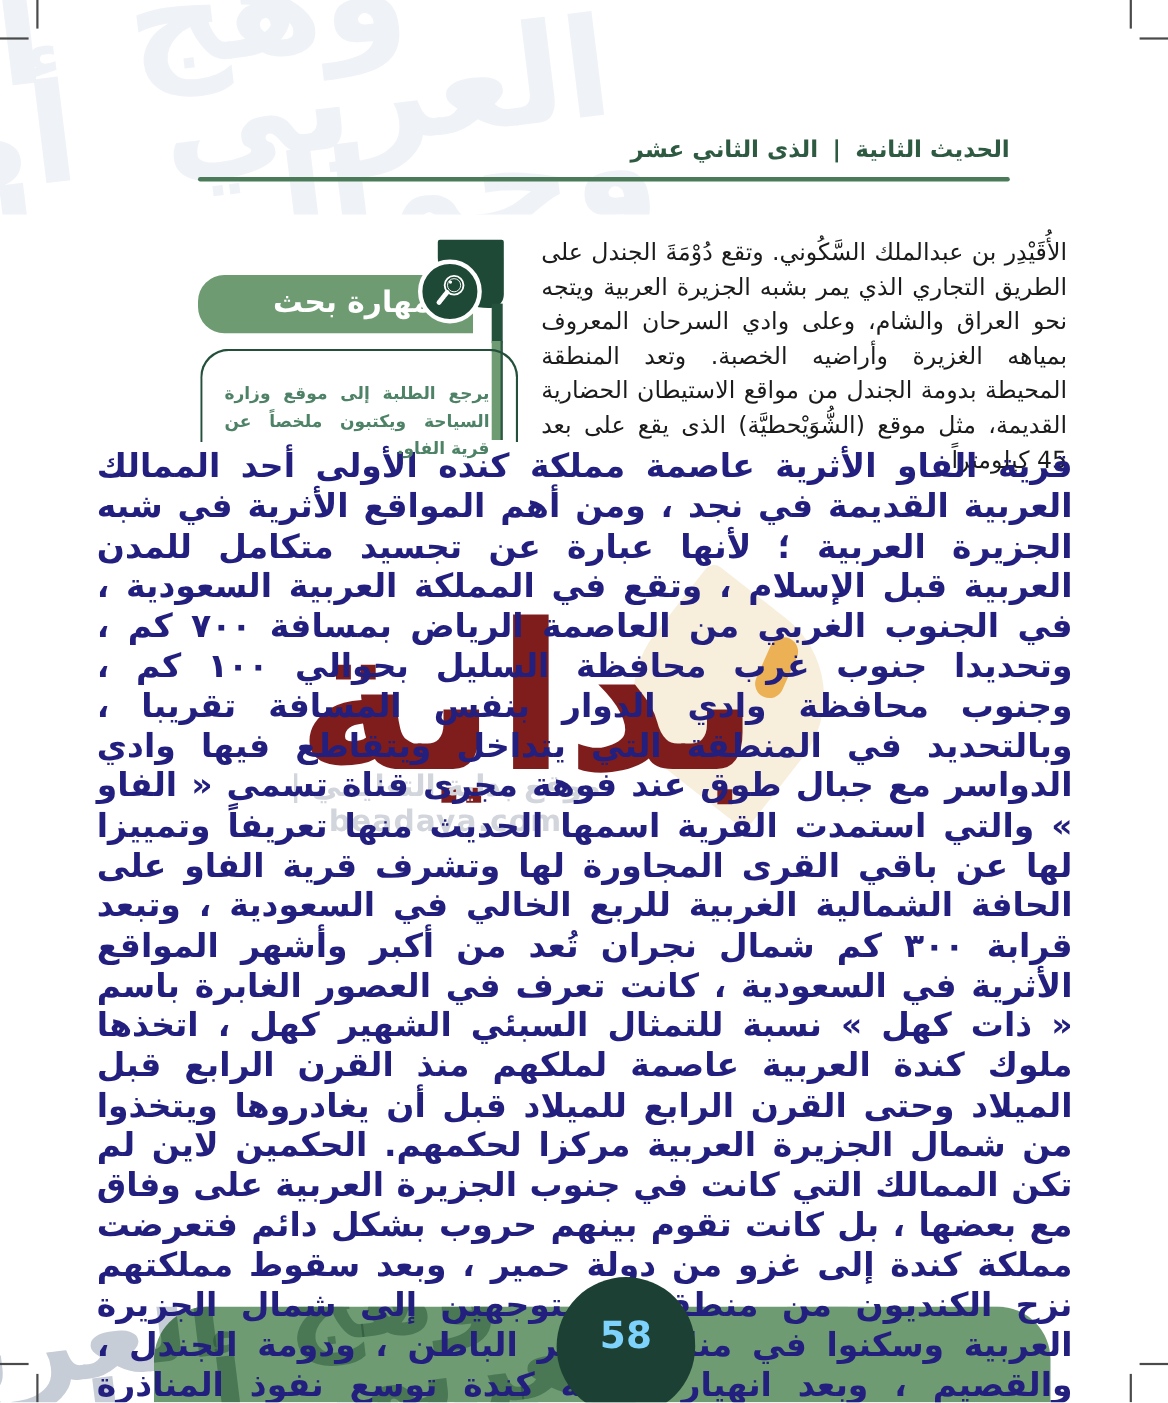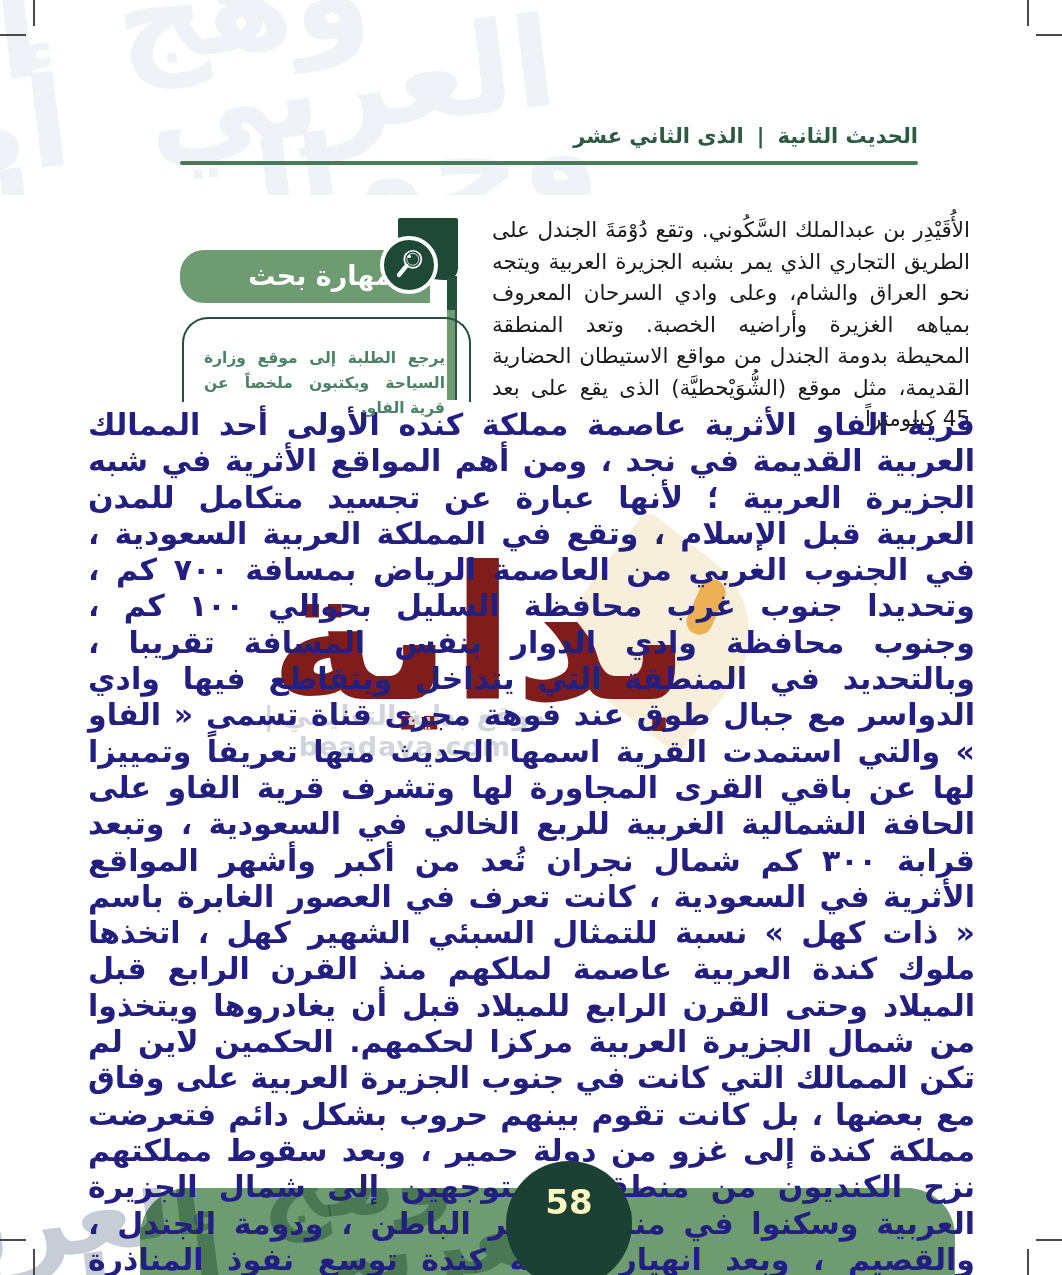--- a/index.html
+++ b/index.html
@@ -48,21 +48,21 @@
   #wm-accent{position:absolute;left:693px;top:578px;width:26px;height:58px;background:#eaa63c;
     border-radius:13px;transform:rotate(24deg);opacity:.85;}
   #wm-caption{position:absolute;left:170px;top:700px;width:470px;direction:rtl;text-align:center;
     color:#d2d6dc;font-size:27px;font-weight:bold;letter-spacing:1px;}
   
   #body-text{position:absolute;left:88px;top:407px;width:887px;z-index:2;direction:rtl;
     text-align:justify;font-weight:bold;font-size:30px;line-height:36.3px;color:#221f7e;}
   
   #page-circle{position:absolute;left:506px;top:1161px;width:126px;height:126px;background:#1c4034;
     border-radius:50%;z-index:2;text-align:center;}
-  #page-number{display:block;margin-top:21px;color:#fef9c3;font-size:34px;font-weight:bold;}
+  #page-number{display:block;margin-top:33px;color:#7dd3fc;font-size:34px;font-weight:bold;}
 </style>
 </head>
 <body>
 
 <div id="page">
 
   <div id="top-decor" class="pattern">
     <span class="inner">وهج الخط العربي أصالة وجمال وإبداع وهج الخط العربي أصالة وجمال وإبداع وهج الخط العربي أصالة وجمال وإبداع وهج الخط العربي أصالة وجمال وإبداع وهج الخط العربي أصالة وجمال وإبداع وهج الخط العربي أصالة وجمال وإبداع وهج الخط العربي أصالة وجمال وإبداع وهج الخط العربي أصالة وجمال وإبداع وهج الخط العربي أصالة وجمال وإبداع وهج الخط العربي أصالة وجمال وإبداع وهج الخط العربي أصالة وجمال وإبداع وهج الخط العربي أصالة وجمال وإبداع وهج الخط العربي أصالة وجمال وإبداع وهج الخط العربي أصالة وجمال وإبداع </span>
   </div>
   <div id="bottom-gray-decor" class="pattern">

